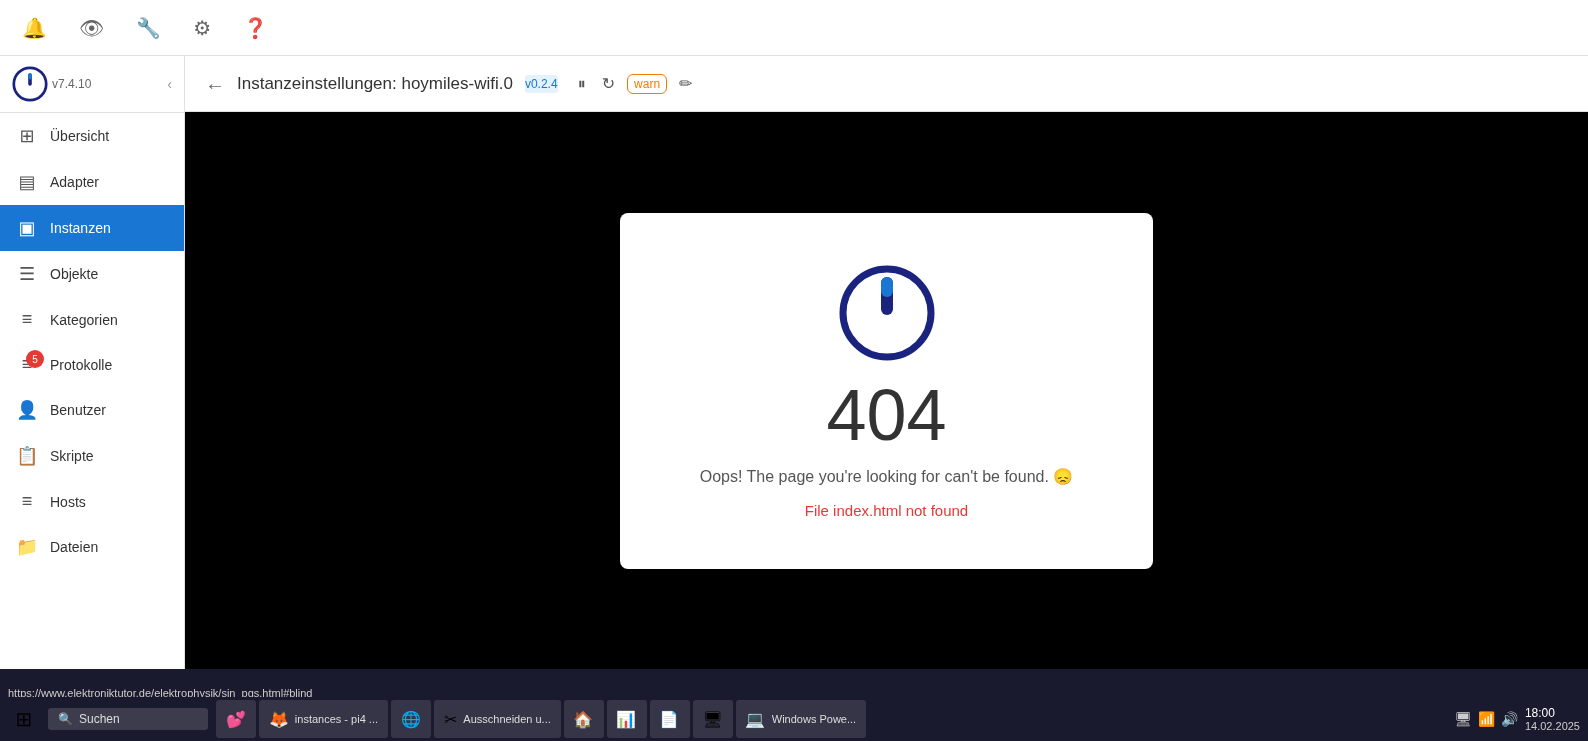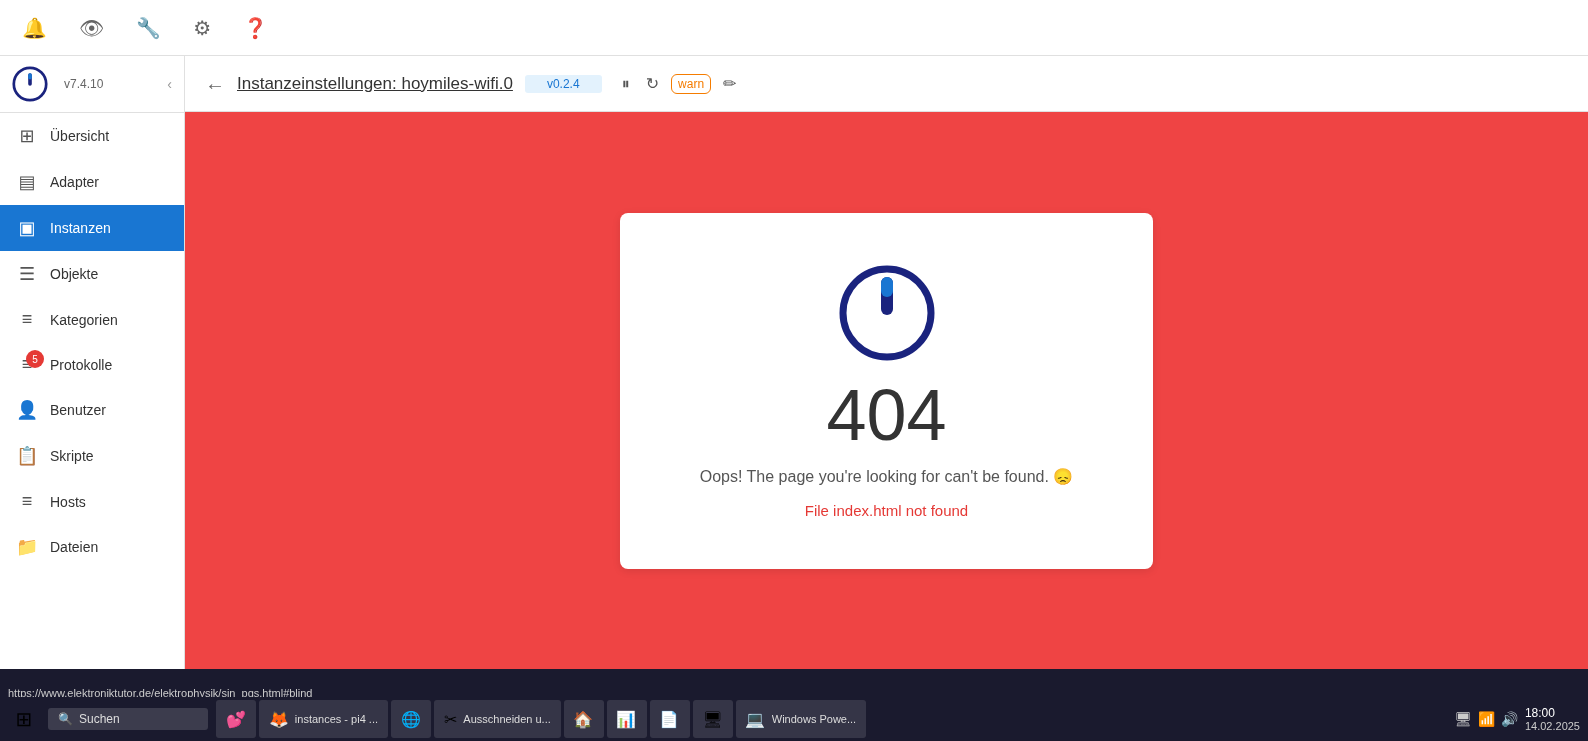--- a/index.html
+++ b/index.html
@@ -38,21 +38,21 @@
       display: flex;
       flex-direction: column;
       flex-shrink: 0;
       overflow-y: auto;
     }
     .sidebar-header {
       display: flex;
       align-items: center;
       padding: 10px 12px;
       border-bottom: 1px solid #e0e0e0;
-      gap: 16px;
+      gap: 4px;
     }
     .sidebar-logo {
       width: 36px;
       height: 36px;
     }
     .sidebar-version {
       font-size: 12px;
       color: #666;
       flex: 1;
     }
@@ -120,27 +120,26 @@
     }
     .back-btn {
       font-size: 20px;
       color: #666;
       cursor: pointer;
     }
     .page-title {
       font-size: 17px;
       color: #333;
       font-weight: 400;
-      text-decoration: underline;
     }
     .version-badge {
       font-size: 12px;
       color: #1976d2;
       background: #e3f2fd;
-      padding: 2px 22px;
+      padding: 2px 0;
       border-radius: 3px;
     }
     .header-actions {
       display: flex;
       align-items: center;
       gap: 8px;
       margin-left: 4px;
     }
     .header-icon-btn {
       font-size: 16px;
@@ -155,21 +154,21 @@
       padding: 2px 6px;
       border-radius: 6px;
     }
 
     
     .page-content {
       flex: 1;
       display: flex;
       align-items: center;
       justify-content: center;
-      background: #ef4444;
+      background: #000000;
       overflow: auto;
     }
 
     
     .error-card {
       background: #fff;
       border-radius: 8px;
       padding: 50px 80px;
       display: flex;
       flex-direction: column;

